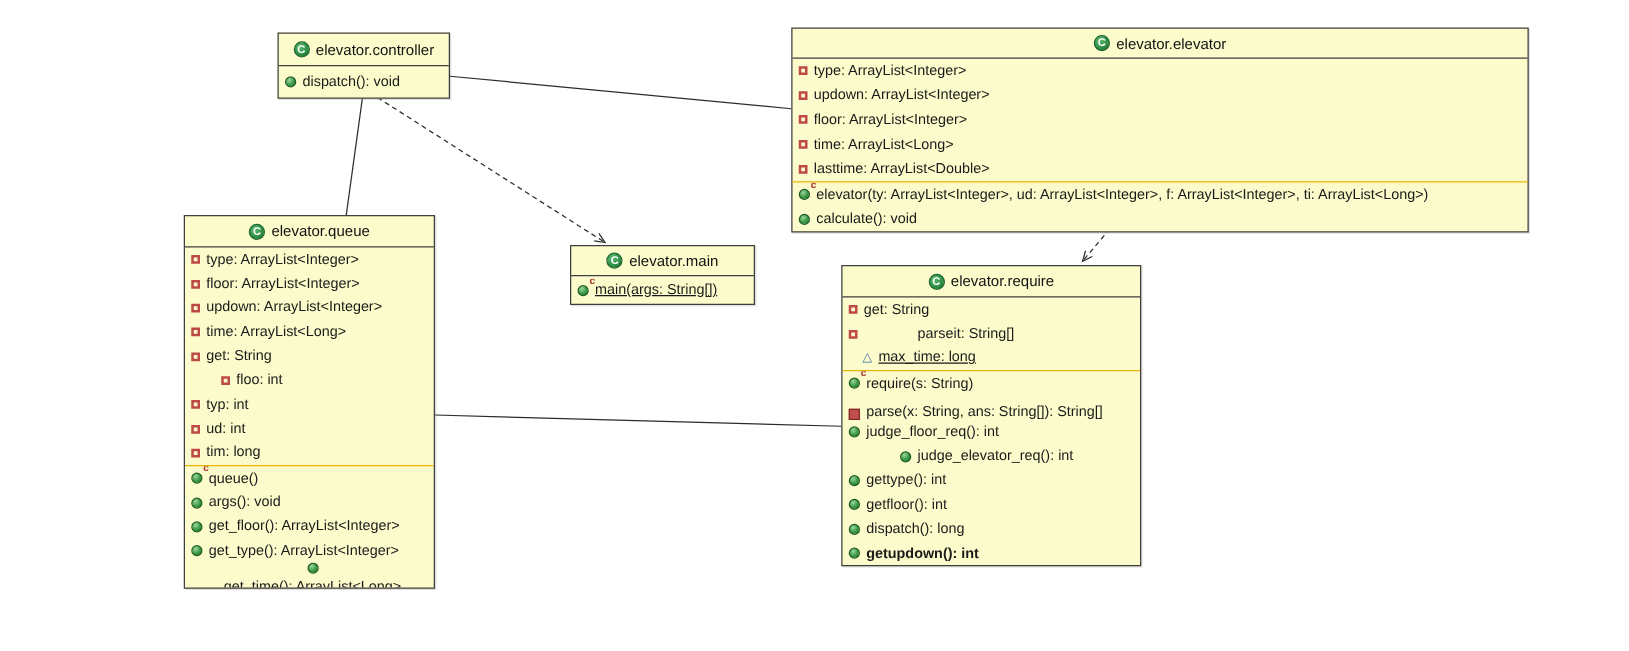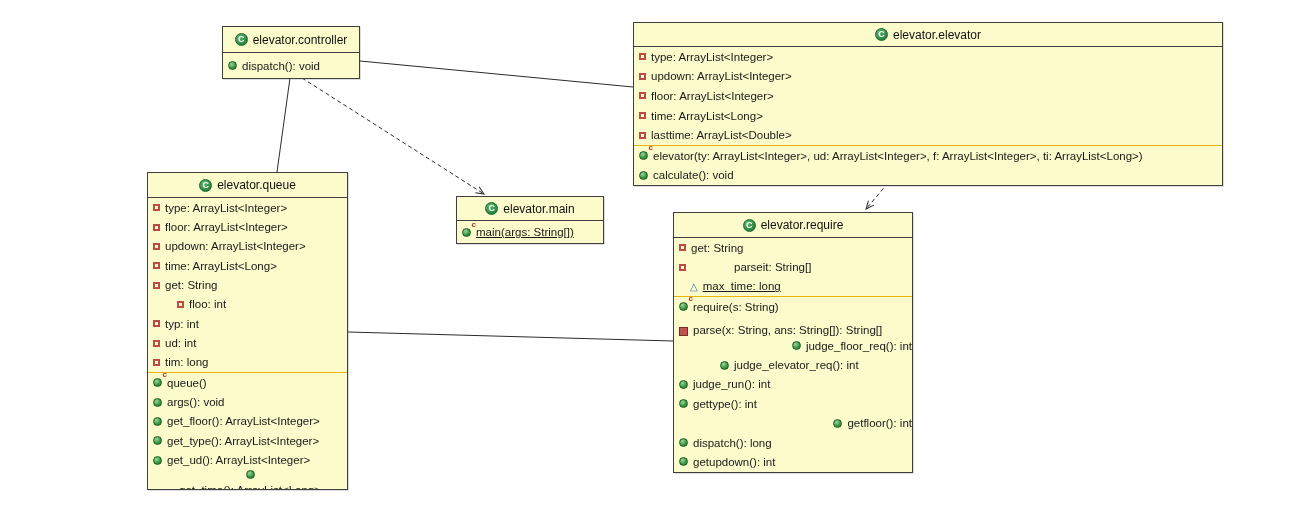--- a/index.html
+++ b/index.html
@@ -180,24 +180,20 @@
           <span class="txt">args(): void</span>
         </div>
         <div class="row" style="height: 19.35px;">
           <span class="ic-method"></span>
           <span class="txt">get_floor(): ArrayList&lt;Integer&gt;</span>
         </div>
         <div class="row" style="height: 19.35px;">
           <span class="ic-method"></span>
           <span class="txt">get_type(): ArrayList&lt;Integer&gt;</span>
         </div>
-        <div class="row" style="height: 19.35px;">
-          <span class="ic-method"></span>
-          <span class="txt">get_ud(): ArrayList&lt;Integer&gt;</span>
-        </div>
         <div class="row" style="height: 19.35px; flex-direction: column;">
           <span class="ic-method"></span>
           <span class="txt">get_time(): ArrayList&lt;Long&gt;</span>
         </div>
       </div>
     </div>
     <div class="uml-class" style="left: 456px; top: 196px; width: 148px;">
       <div class="uml-title" style="height: 24px;">
         <span class="ic-class">C</span>
         <span>elevator.main</span>
@@ -234,43 +230,39 @@
         <div class="row" style="height: 19.4px;">
           <span class="ic-wrap">
             <span class="ic-method"></span>
           </span>
           <span class="txt">require(s: String)</span>
         </div>
         <div class="row" style="height: 19.4px; align-items: flex-end;">
           <span class="ic-private"></span>
           <span class="txt">parse(x: String, ans: String[]): String[]</span>
         </div>
-        <div class="row" style="height: 19.4px; justify-content: flex-end;">
+        <div class="row" style="height: 19.4px;">
           <span class="ic-method"></span>
           <span class="txt">judge_floor_req(): int</span>
         </div>
         <div class="row" style="height: 19.4px; padding-left: 46px;">
           <span class="ic-method"></span>
           <span class="txt">judge_elevator_req(): int</span>
         </div>
         <div class="row" style="height: 19.4px;">
           <span class="ic-method"></span>
-          <span class="txt">judge_run(): int</span>
-        </div>
-        <div class="row" style="height: 19.4px;">
-          <span class="ic-method"></span>
           <span class="txt">gettype(): int</span>
         </div>
-        <div class="row" style="height: 19.4px; justify-content: flex-end;">
+        <div class="row" style="height: 19.4px;">
           <span class="ic-method"></span>
           <span class="txt">getfloor(): int</span>
         </div>
         <div class="row" style="height: 19.4px;">
           <span class="ic-method"></span>
           <span class="txt">dispatch(): long</span>
         </div>
-        <div class="row" style="height: 19.4px;">
+        <div class="row" style="height: 19.4px; font-weight: bold;">
           <span class="ic-method"></span>
           <span class="txt">getupdown(): int</span>
         </div>
       </div>
     </div>
   </div>
 
 </body></html>

